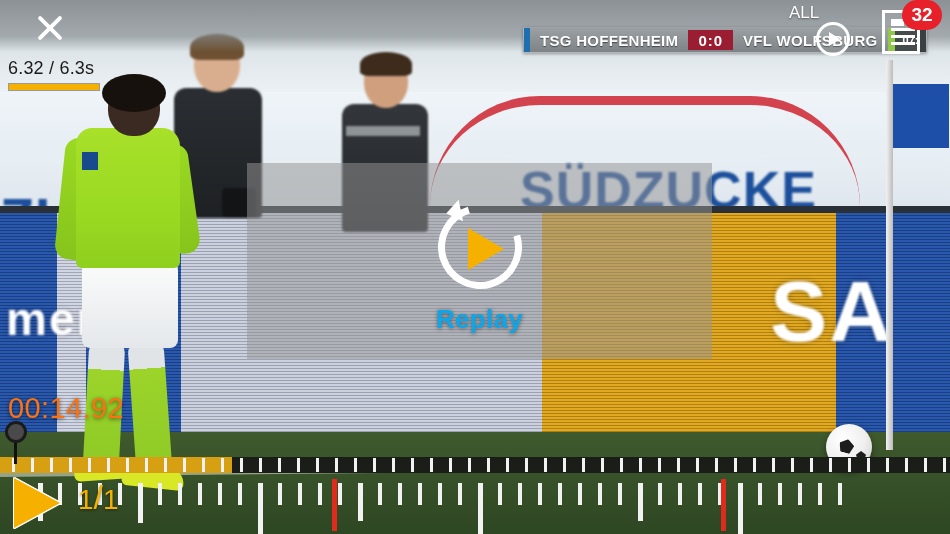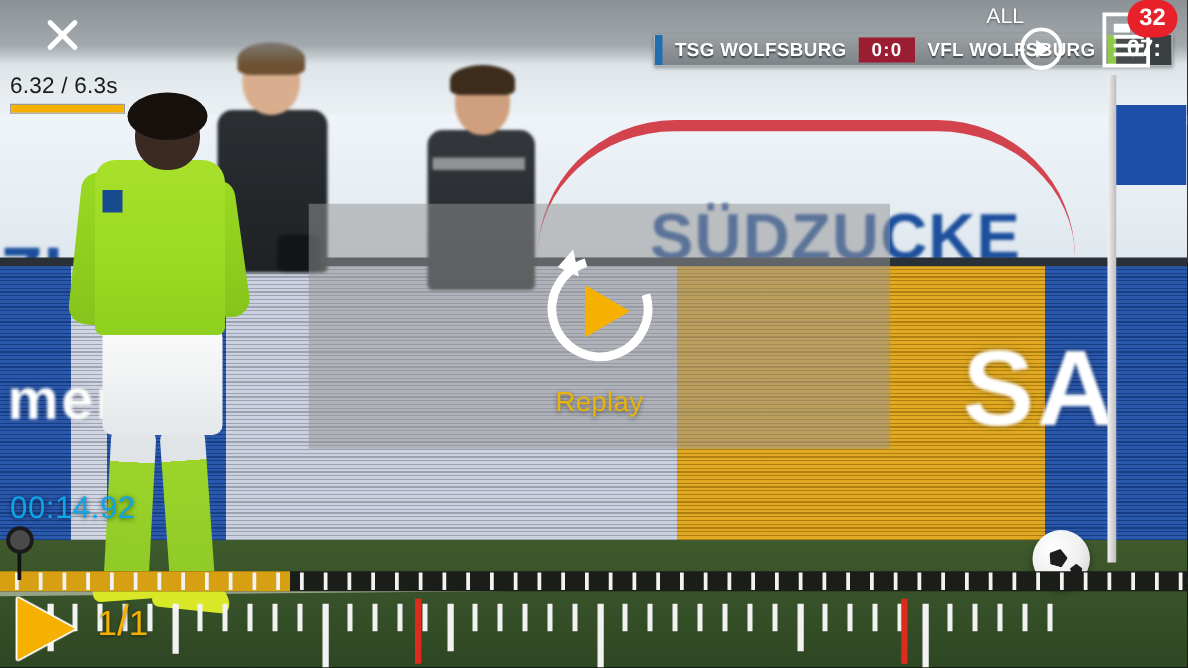--- a/index.html
+++ b/index.html
@@ -241,21 +241,21 @@
     display:flex; align-items:center; padding:0 10px;
     text-shadow:0 1px 1px rgba(0,0,0,.5);
   }
   .sb-score {
     background:#9a1d32; color:#fff; font-size:15px; font-weight:700;
     display:flex; align-items:center; padding:0 10px; margin:2px 0;
     letter-spacing:1px;
   }
   .sb-accent2 { width:7px; background:#8ac63f; }
   .sb-clock {
-    background:#3a3f42; color:#fff; font-size:19px; font-weight:700;
+    background:#3a3f42; color:#fff; font-size:11px; font-weight:700;
     display:flex; align-items:center; padding:0 8px;
   }
 
   .all-label {
     position:absolute; left:789px; top:3px; color:#fff; font-size:17px;
     font-weight:400; text-shadow:0 1px 2px rgba(0,0,0,.45);
     font-family:"Liberation Sans", sans-serif;
   }
   .all-play {
     position:absolute; left:816px; top:22px; width:34px; height:34px;
@@ -292,21 +292,21 @@
     position:absolute; left:247px; top:163px; width:465px; height:196px;
     background:rgba(150,150,150,.52);
     display:flex;
   }
   .action-btn {
     flex:1; position:relative; cursor:pointer;
     display:flex; flex-direction:column; align-items:center;
   }
   .action-label {
     position:absolute; bottom:24px; left:0; right:0; text-align:center;
-    color:#eab308; font-size:22px; font-weight:400; letter-spacing:.3px;
+    color:#0ea5e9; font-size:26px; font-weight:700; letter-spacing:.3px;
     text-shadow:0 1px 4px rgba(0,0,0,.5);
     font-family:"Liberation Sans", sans-serif;
   }
   .icon-wrap {
     position:absolute; top:42px; left:0; right:0; height:84px;
     display:flex; align-items:center; justify-content:center;
   }
 
   
   .ic-replay { position:relative; width:84px; height:84px; }
@@ -358,22 +358,22 @@
   .ic-next .tri-outline {
     position:absolute; left:20px; top:-3px; width:0; height:0;
     border-left:53px solid #fff;
     border-top:31px solid transparent; border-bottom:31px solid transparent;
     z-index:0;
   }
   .ic-next .tri { z-index:1; }
 
   
   .timecode {
-    position:absolute; left:8px; top:392px; color:#0ea5e9;
-    font-size:25px; font-weight:400; letter-spacing:.4px;
+    position:absolute; left:8px; top:392px; color:#f97316;
+    font-size:29px; font-weight:400; letter-spacing:.4px;
     text-shadow:0 1px 4px rgba(0,0,0,.6);
     font-family:"Liberation Sans", sans-serif;
   }
   .playhead-handle {
     position:absolute; left:5px; top:421px; width:22px; height:22px;
     border-radius:50%; background:#4a4a4a; border:3px solid #1a1a1a;
     cursor:pointer; z-index:6;
   }
   .playhead-stem {
     position:absolute; left:14px; top:438px; width:3px; height:26px;
@@ -471,21 +471,21 @@
 
   <div class="buffer-box">
     <div class="buffer-text">6.32 / 6.3s</div>
     <div class="buffer-bar">
       <div class="buffer-fill" id="bufferFill" style="width: 100%;"></div>
     </div>
   </div>
 
   <div class="scoreboard">
     <div class="sb-accent"></div>
-    <div class="sb-team">TSG WOLFSBURG</div>
+    <div class="sb-team">TSG HOFFENHEIM</div>
     <div class="sb-score">0:0</div>
     <div class="sb-team">VFL WOLFSBURG</div>
     <div class="sb-accent2"></div>
     <div class="sb-clock">07:</div>
   </div>
 
   <div class="all-label">ALL</div>
   <div class="all-play">
       <i></i>
     </div>

